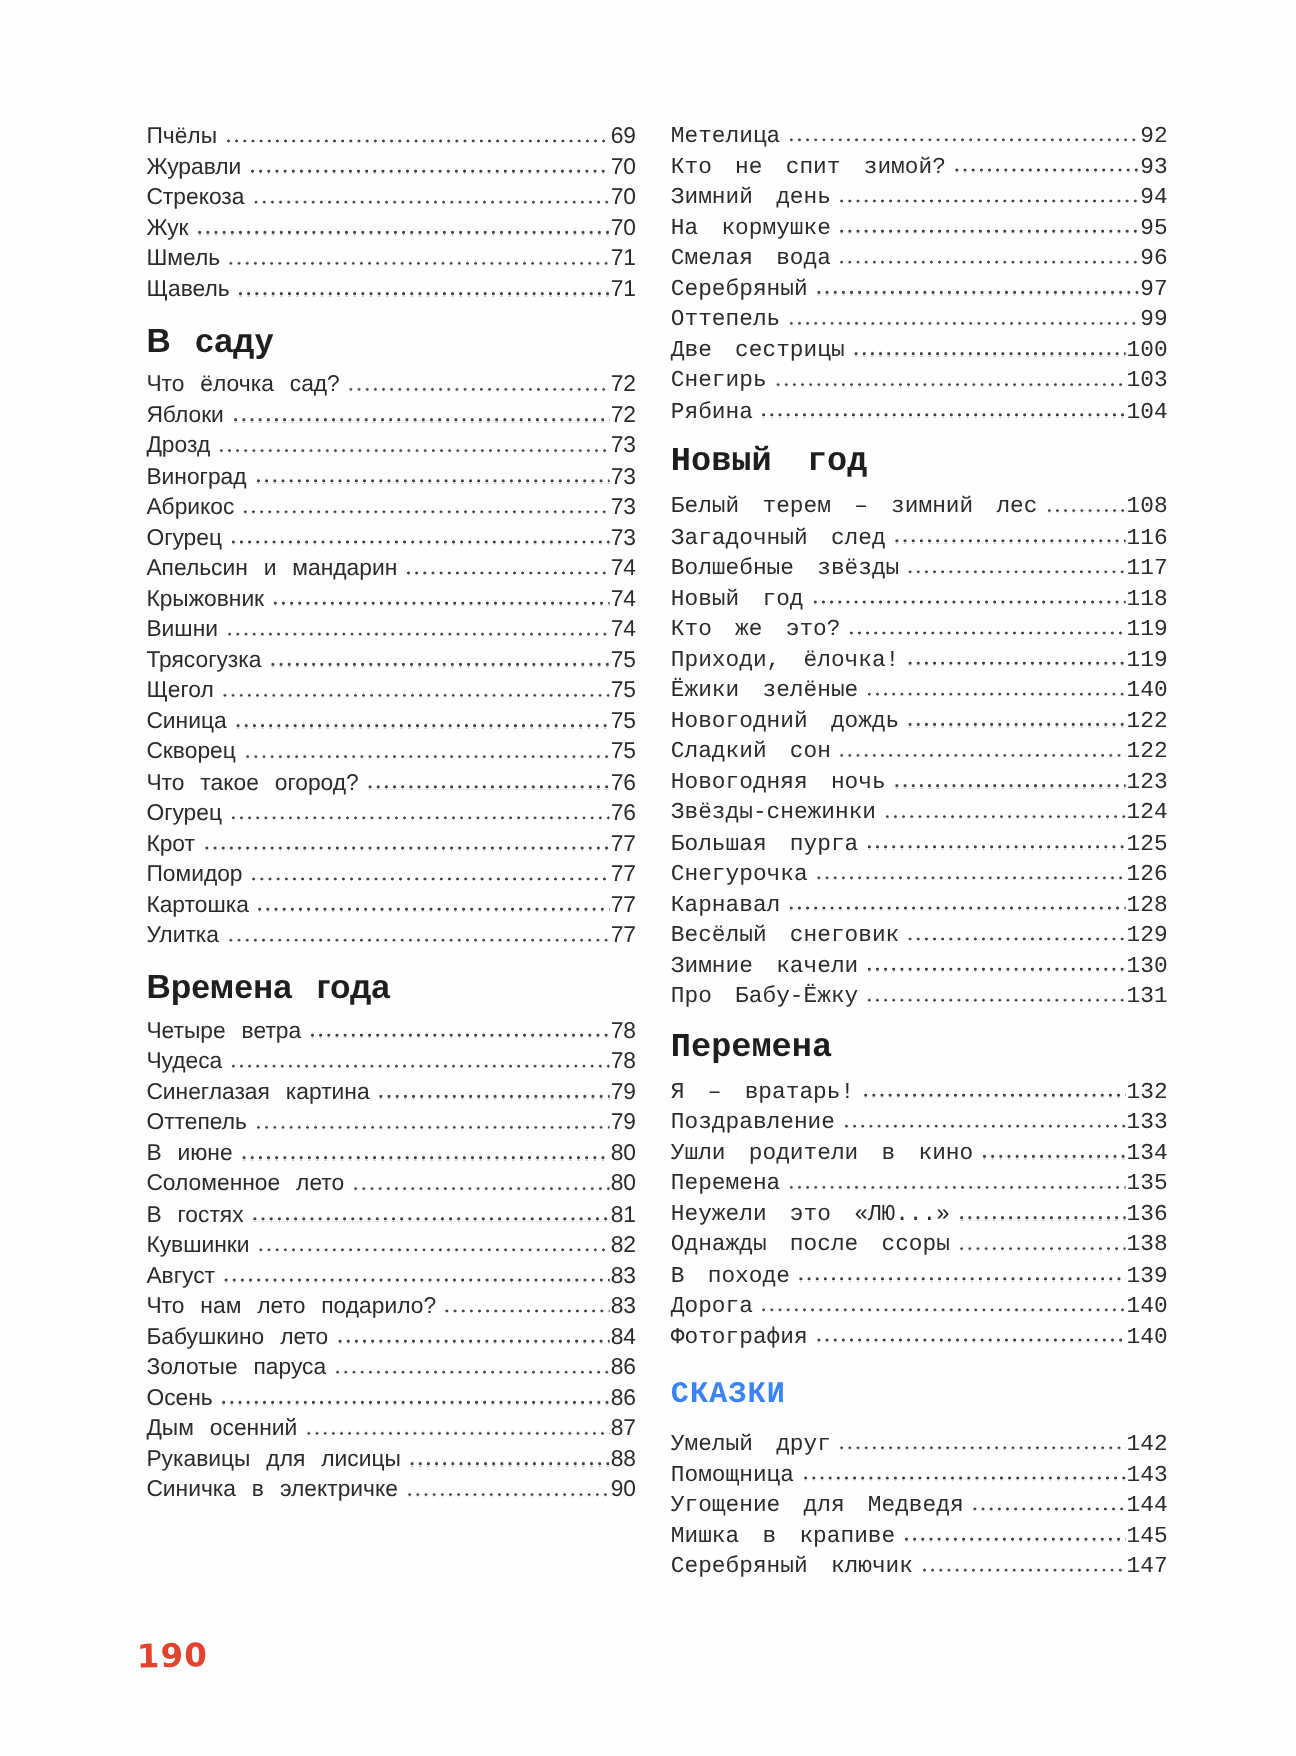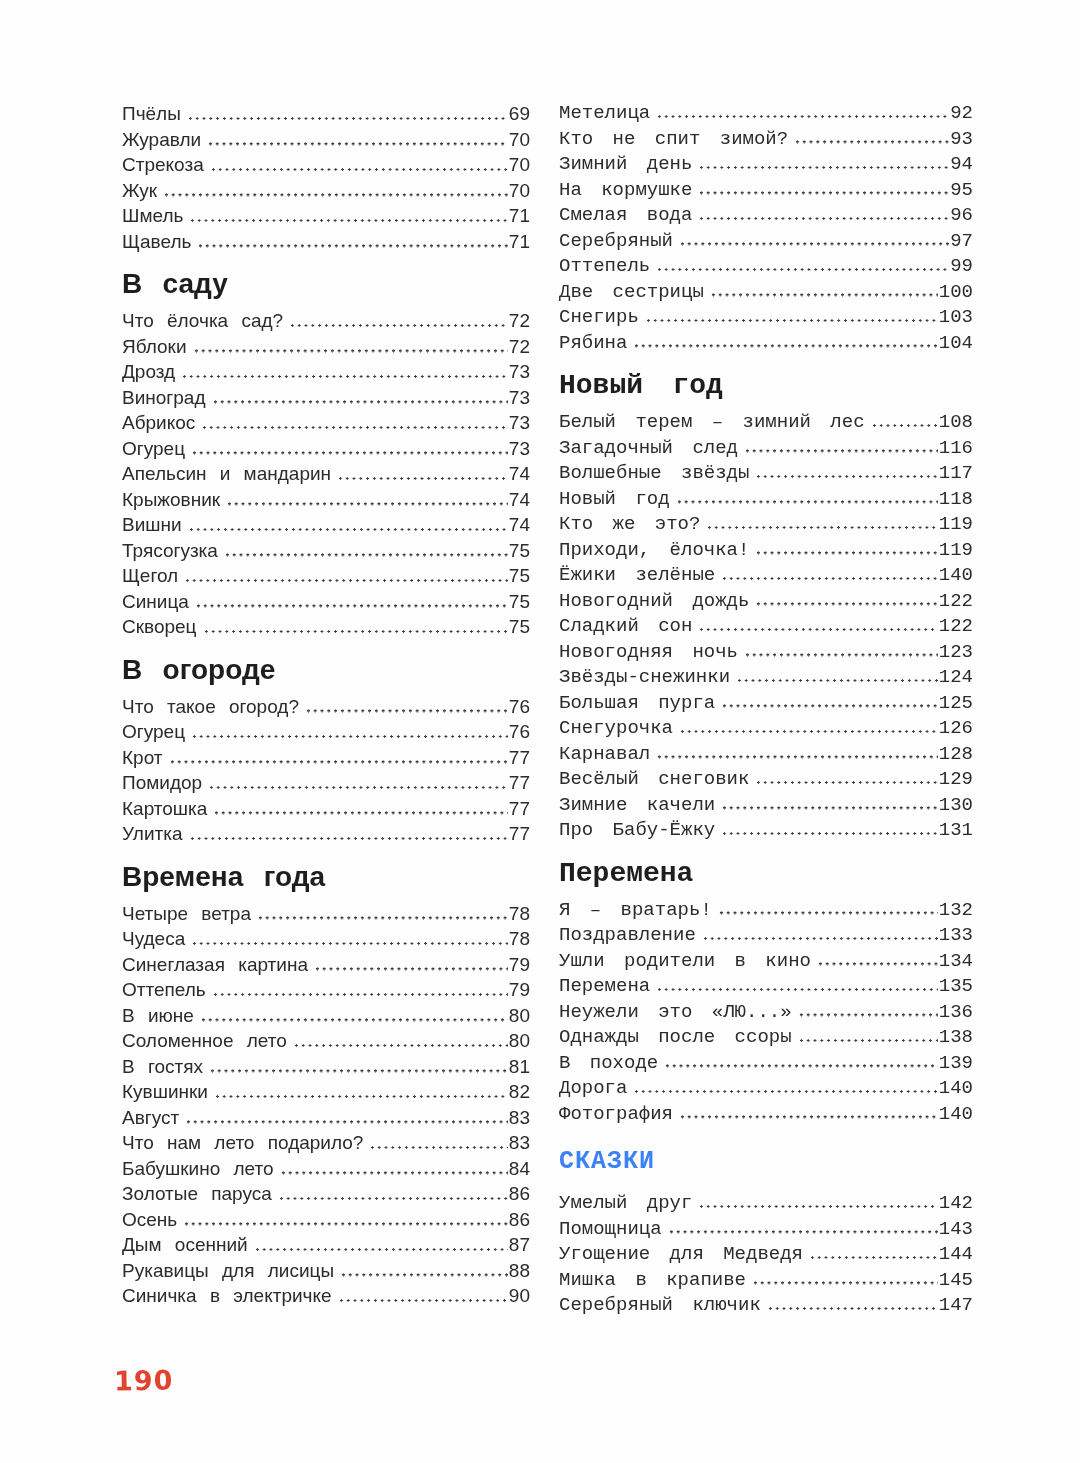--- a/index.html
+++ b/index.html
@@ -166,21 +166,20 @@
         <div class="toc-row">
           <span class="toc-title">Синица</span>
           <span class="toc-dots"></span>
           <span class="toc-page">75</span>
         </div>
         <div class="toc-row">
           <span class="toc-title">Скворец</span>
           <span class="toc-dots"></span>
           <span class="toc-page">75</span>
         </div>
-        <div class="toc-heading">В огороде</div>
         <div class="toc-row">
           <span class="toc-title">Что такое огород?</span>
           <span class="toc-dots"></span>
           <span class="toc-page">76</span>
         </div>
         <div class="toc-row">
           <span class="toc-title">Огурец</span>
           <span class="toc-dots"></span>
           <span class="toc-page">76</span>
         </div>

